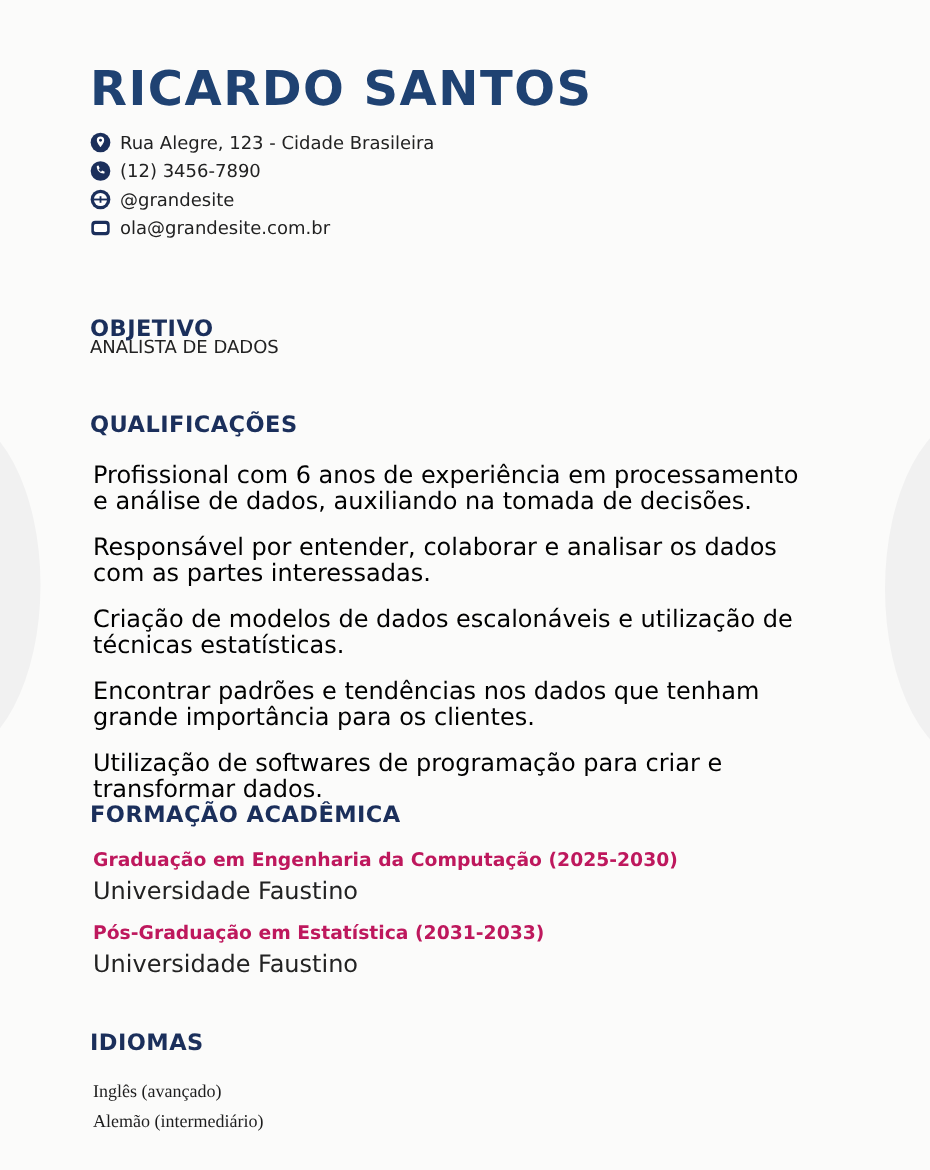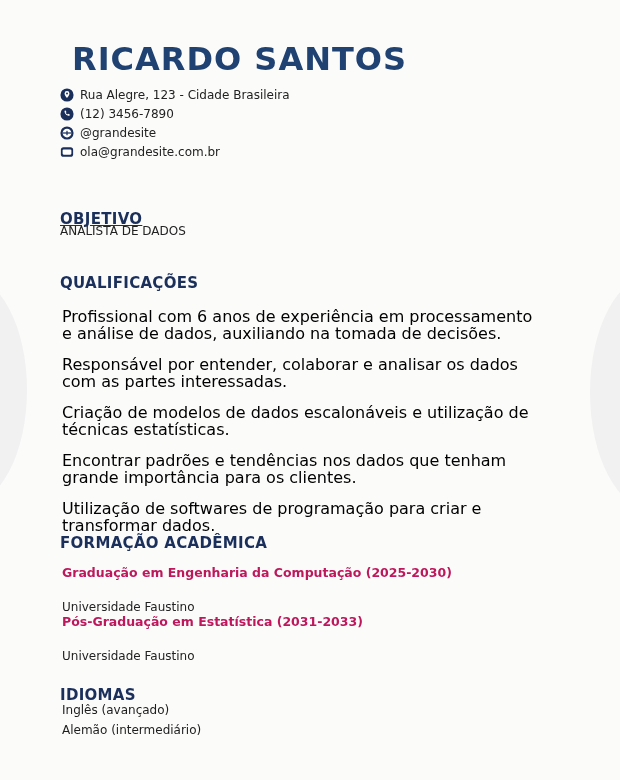--- a/index.html
+++ b/index.html
@@ -33,21 +33,21 @@
       height: 235px;
     }
     .page {
       position: absolute;
       left: 60px;
       top: 0;
       width: 520px;
     }
     .name {
       position: absolute;
-      left: 12px;
+      left: 0;
       top: 40px;
       margin: 0;
       font-family: "DejaVu Sans", sans-serif;
       font-weight: bold;
       font-size: 32px;
       letter-spacing: 1px;
       color: #1f4272;
       white-space: nowrap;
     }
     .contacts {
@@ -107,28 +107,29 @@
       position: absolute;
       left: 2px;
     }
     .edu-degree {
       font-size: 12.5px;
       font-weight: bold;
       color: #be185d;
       white-space: nowrap;
     }
     .edu-school {
-      font-size: 12px;
+      font-size: 16px;
       color: #222;
-      margin-top: 20px;
+      margin-top: 4px;
     }
     .lang-list {
       position: absolute;
       left: 2px;
-      top: 700px;
+      top: 717px;
+      font-family: Liberation Serif, serif;
     }
     .lang-item {
       font-size: 12px;
       line-height: 20px;
       color: #1d1d1d;
     }
   </style>
 </head>
 <body>
 
@@ -174,21 +175,21 @@
       <span class="icon">
         <svg viewBox="0 0 16 16">
             <rect x="1" y="2.5" width="14" height="11" rx="3" fill="#1b2f5b"></rect>
             <rect x="3" y="5" width="10" height="6" rx="1.2" fill="#fff"></rect>
           </svg>
       </span>
       <span>ola@grandesite.com.br</span>
     </div>
   </div>
 
-  <h2 class="section-title" style="top:210px;text-decoration:underline;">OBJETIVO</h2>
+  <h2 class="section-title" style="top:210px;">OBJETIVO</h2>
   <div class="objective-text">ANALISTA DE DADOS</div>
 
   <h2 class="section-title" style="top:274px;">QUALIFICAÇÕES</h2>
   <div class="qual-list">
     <p class="qual-item">Profissional com 6 anos de experiência em processamento e análise de dados, auxiliando na tomada de decisões.</p>
     <p class="qual-item">Responsável por entender, colaborar e analisar os dados com as partes interessadas.</p>
     <p class="qual-item">Criação de modelos de dados escalonáveis e utilização de técnicas estatísticas.</p>
     <p class="qual-item">Encontrar padrões e tendências nos dados que tenham grande importância para os clientes.</p>
     <p class="qual-item">Utilização de softwares de programação para criar e transformar dados.</p>
   </div>

